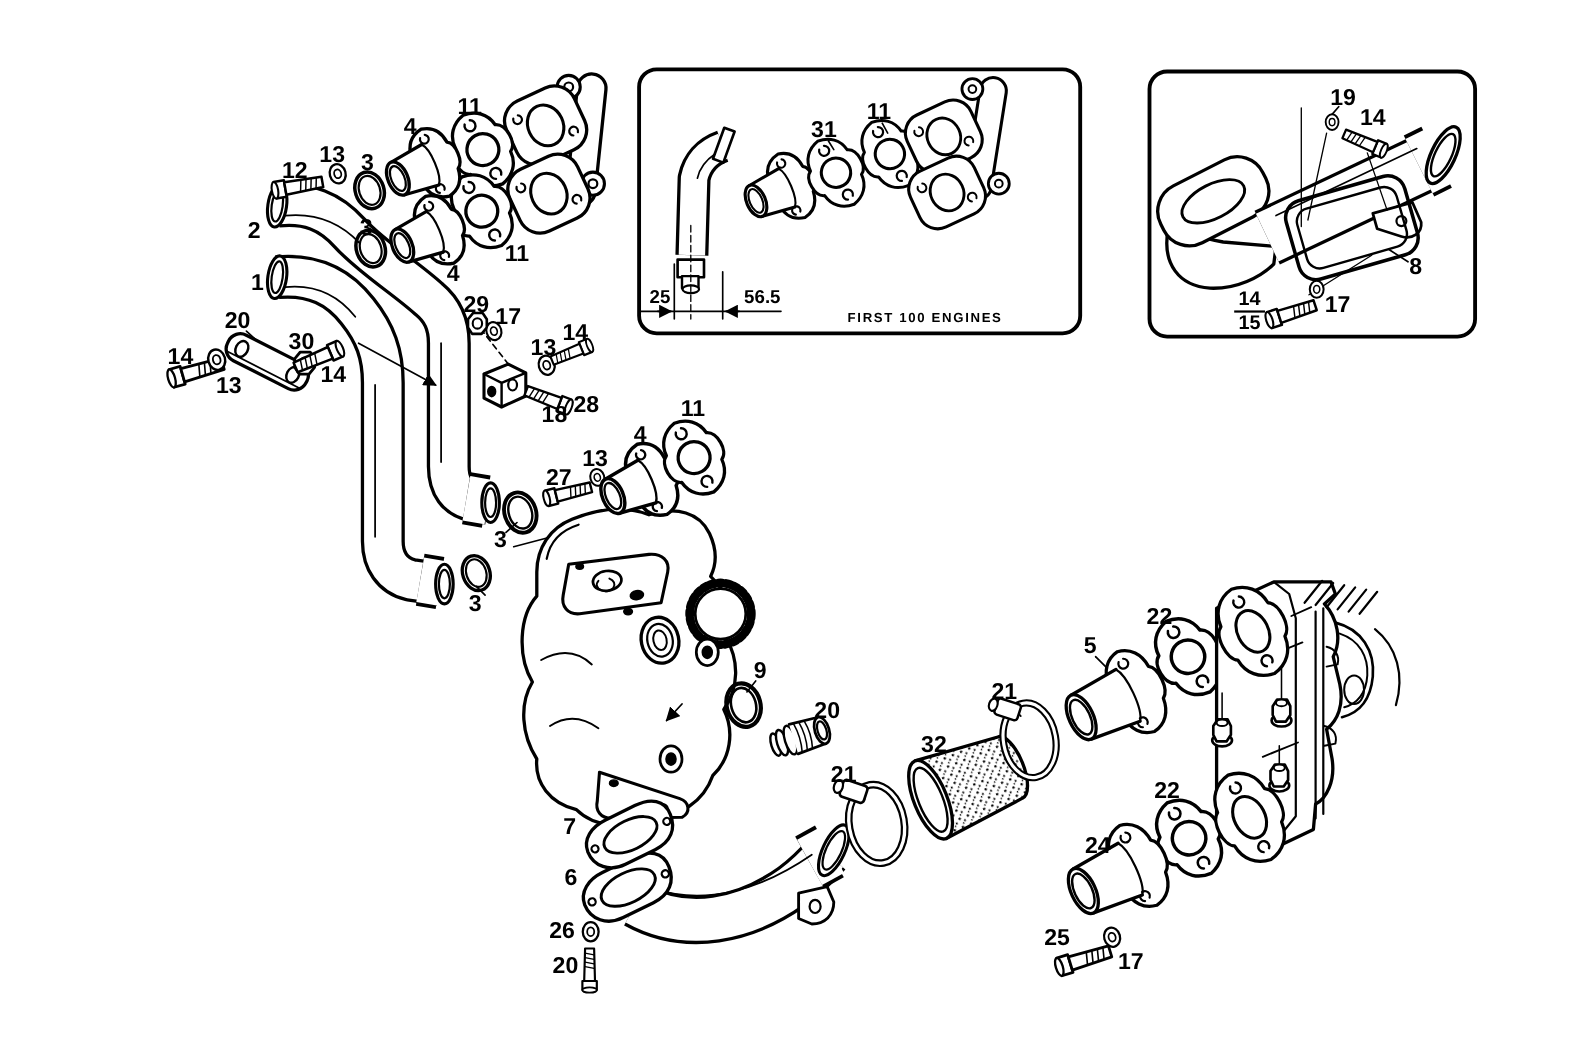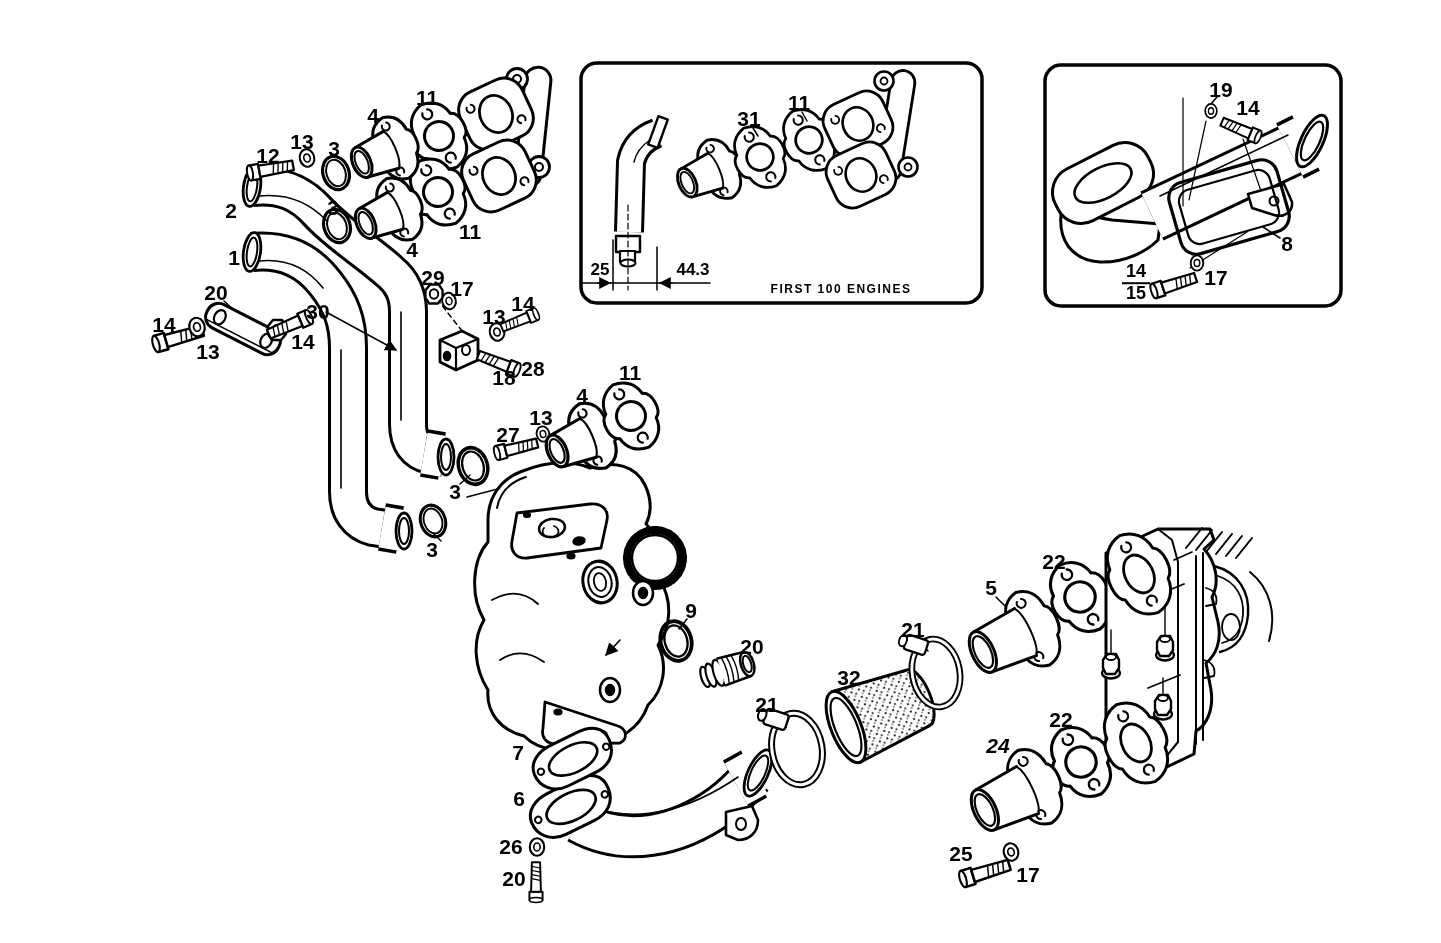--- a/index.html
+++ b/index.html
@@ -463,21 +463,21 @@
       <div class="callout" style="left: 373px; top: 115px;">4</div>
       <div class="callout" style="left: 427px; top: 97px;">11</div>
       <div class="callout" style="left: 231px; top: 210px;">2</div>
       <div class="callout" style="left: 333px; top: 207px;">3</div>
       <div class="callout" style="left: 234px; top: 257px;">1</div>
       <div class="callout" style="left: 412px; top: 249px;">4</div>
       <div class="callout" style="left: 470px; top: 231px;">11</div>
       <div class="callout" style="left: 216px; top: 292px;">20</div>
       <div class="callout" style="left: 164px; top: 324px;">14</div>
       <div class="callout" style="left: 208px; top: 351px;">13</div>
-      <div class="callout" style="left: 274px; top: 311px; margin-left: 44px;">30</div>
+      <div class="callout" style="left: 274px; top: 311px;">30</div>
       <div class="callout" style="left: 303px; top: 341px;">14</div>
       <div class="callout" style="left: 433px; top: 277px;">29</div>
       <div class="callout" style="left: 462px; top: 288px;">17</div>
       <div class="callout" style="left: 494px; top: 316px;">13</div>
       <div class="callout" style="left: 523px; top: 303px;">14</div>
       <div class="callout" style="left: 456px; top: 377px; margin-left: 48px;">18</div>
       <div class="callout" style="left: 533px; top: 368px;">28</div>
       <div class="callout" style="left: 508px; top: 434px;">27</div>
       <div class="callout" style="left: 541px; top: 417px;">13</div>
       <div class="callout" style="left: 582px; top: 395px;">4</div>
@@ -485,37 +485,37 @@
       <div class="callout" style="left: 455px; top: 491px;">3</div>
       <div class="callout" style="left: 432px; top: 549px;">3</div>
       <div class="callout" style="left: 691px; top: 610px;">9</div>
       <div class="callout" style="left: 752px; top: 646px;">20</div>
       <div class="callout" style="left: 767px; top: 704px;">21</div>
       <div class="callout" style="left: 849px; top: 677px;">32</div>
       <div class="callout" style="left: 913px; top: 629px;">21</div>
       <div class="callout" style="left: 991px; top: 587px;">5</div>
       <div class="callout" style="left: 1054px; top: 561px;">22</div>
       <div class="callout" style="left: 1061px; top: 719px;">22</div>
-      <div class="callout" style="left: 998px; top: 745px; font-style: italic;">24</div>
+      <div class="callout" style="left: 998px; top: 769px;">24</div>
       <div class="callout" style="left: 518px; top: 752px;">7</div>
       <div class="callout" style="left: 519px; top: 798px;">6</div>
       <div class="callout" style="left: 511px; top: 846px;">26</div>
       <div class="callout" style="left: 514px; top: 878px;">20</div>
       <div class="callout" style="left: 961px; top: 853px;">25</div>
       <div class="callout" style="left: 1028px; top: 874px;">17</div>
       <div class="callout" style="left: 749px; top: 118px;">31</div>
       <div class="callout" style="left: 799px; top: 102px;">11</div>
       <div class="callout" style="left: 1221px; top: 89px;">19</div>
       <div class="callout" style="left: 1248px; top: 107px;">14</div>
       <div class="callout" style="left: 1287px; top: 243px;">8</div>
       <div class="callout" style="left: 1216px; top: 277px;">17</div>
     </div>
 
 <div class="dim" style="left:600px;top:270px">25</div>
-<div class="dim" style="left:693px;top:270px">44.3</div>
+<div class="dim" style="left:693px;top:270px">56.5</div>
 <div class="caption" style="left:841px;top:289px">FIRST 100 ENGINES</div>
 
 <div class="fraction" style="left:1136px;top:283px">
   <span>14</span>
   <span class="frac-bottom">15</span>
 </div>
 
 </div>
 
 </body></html>

